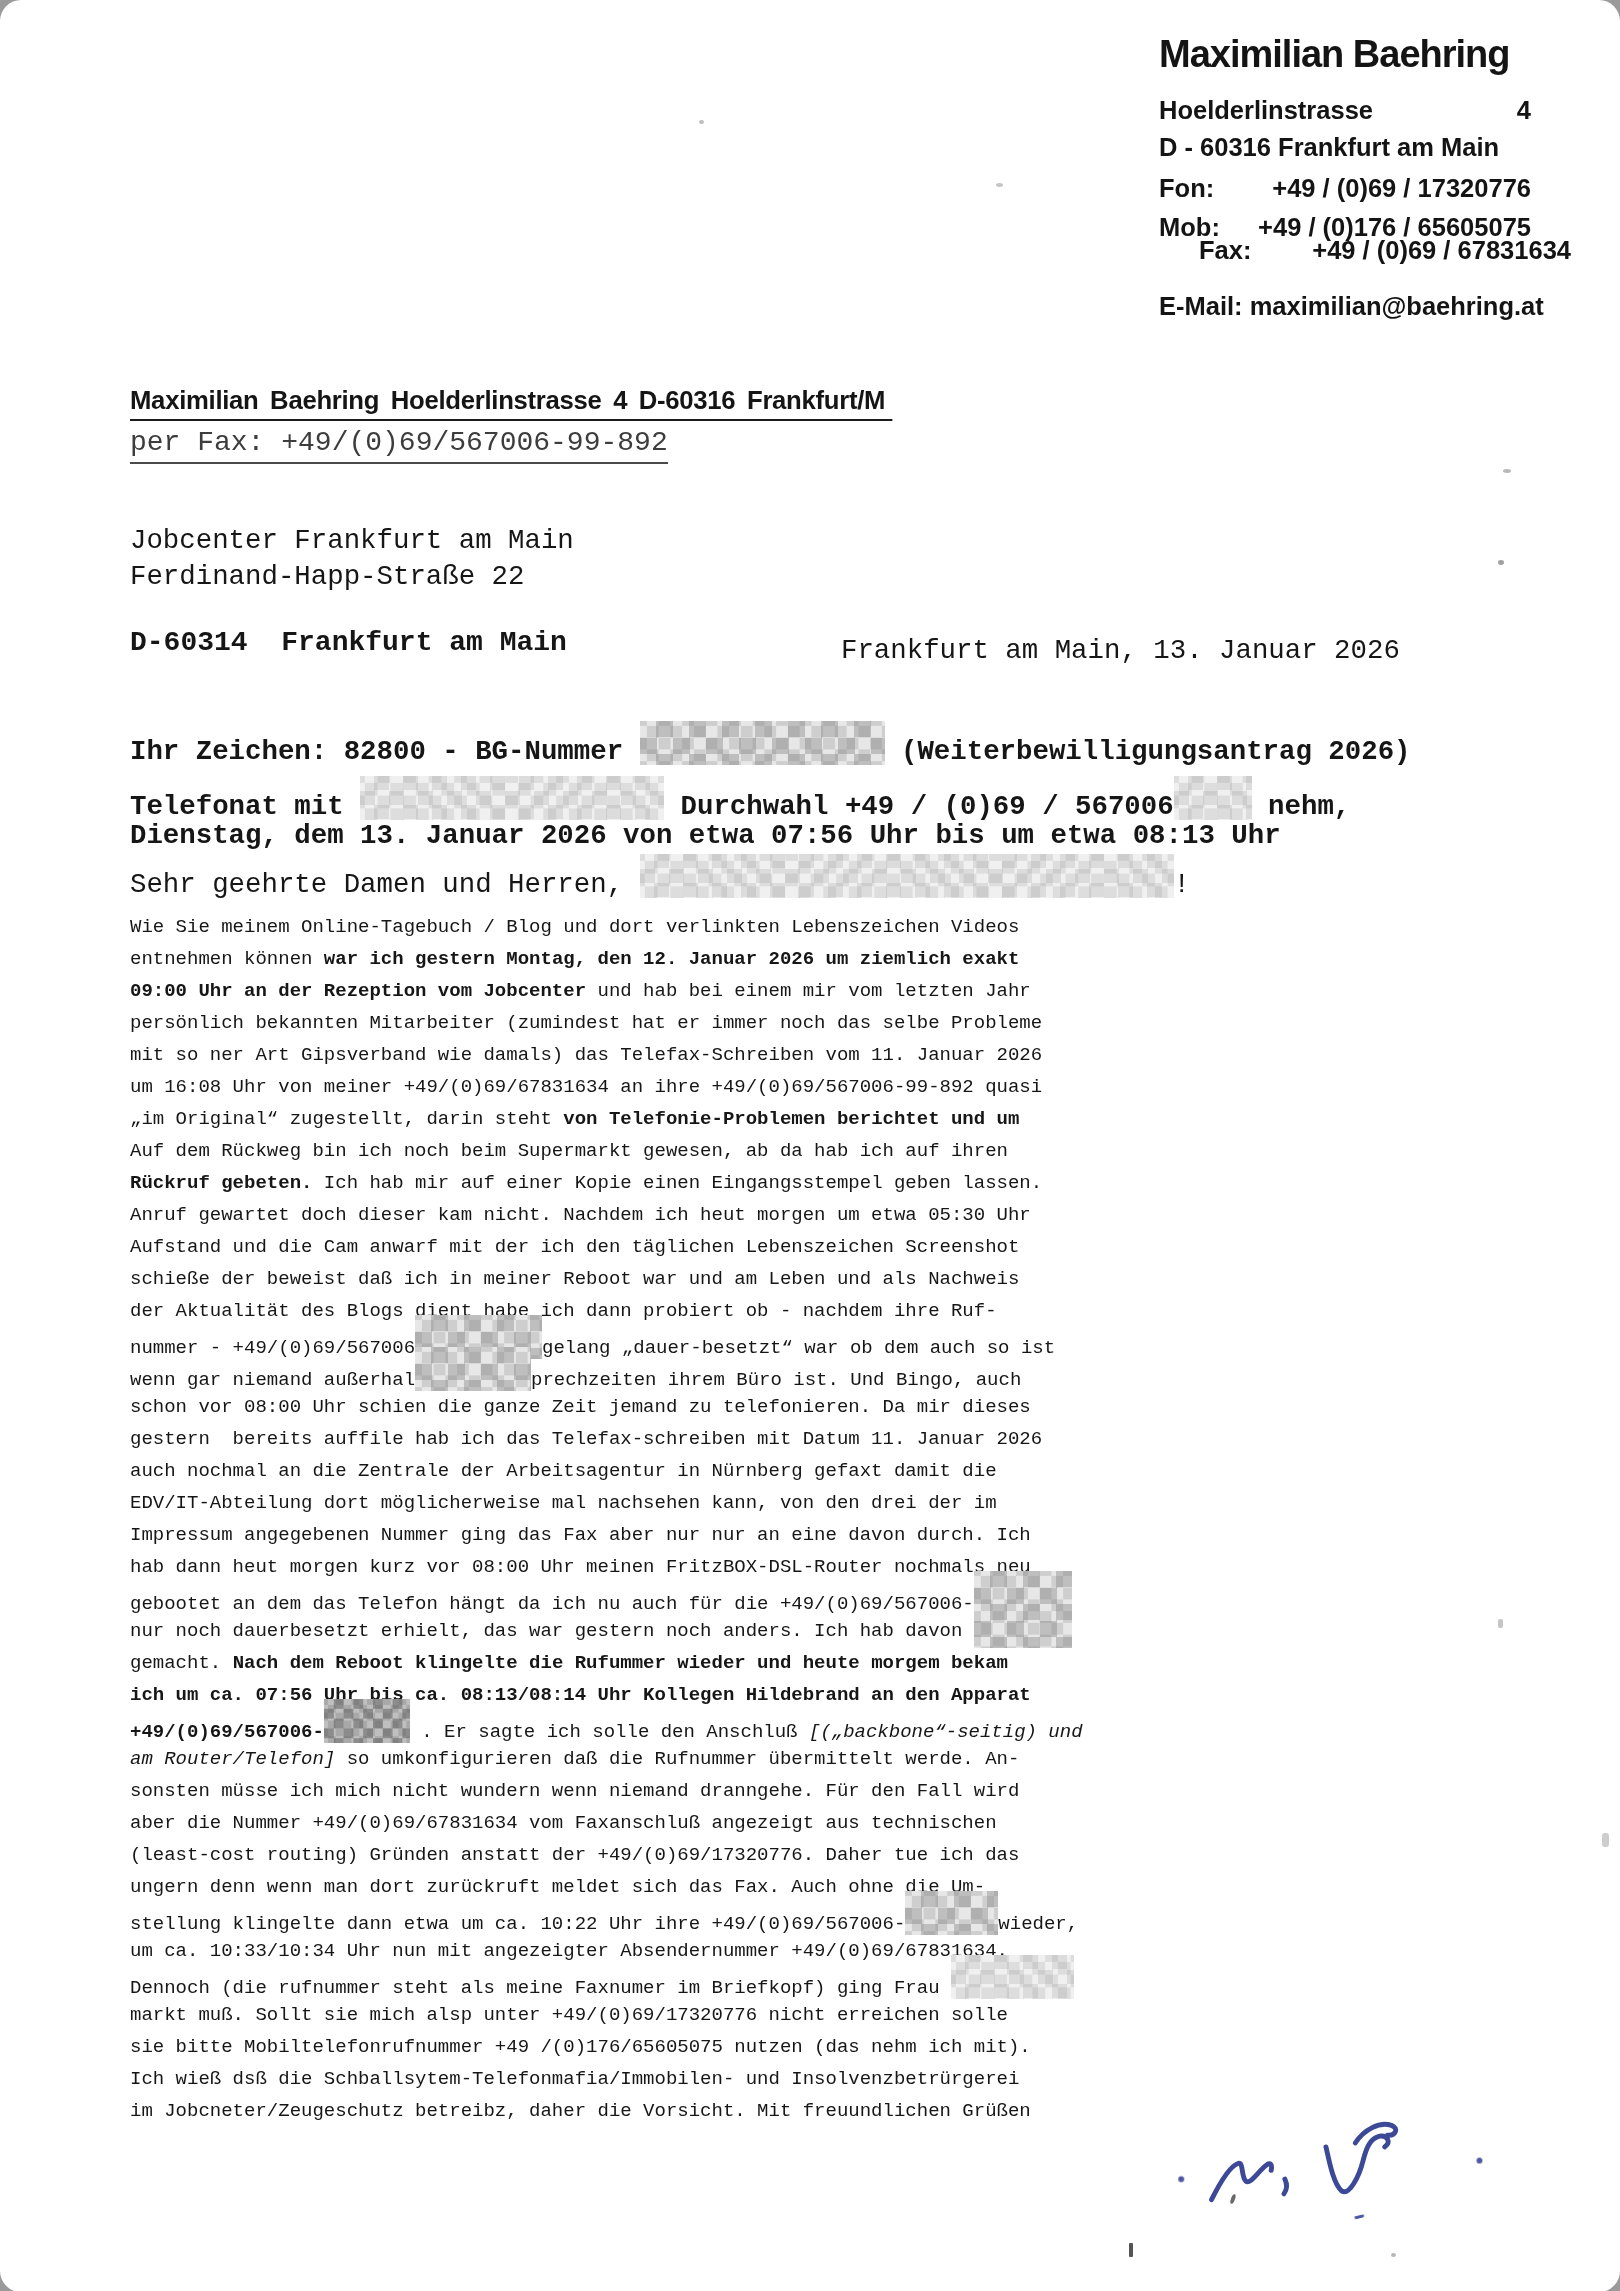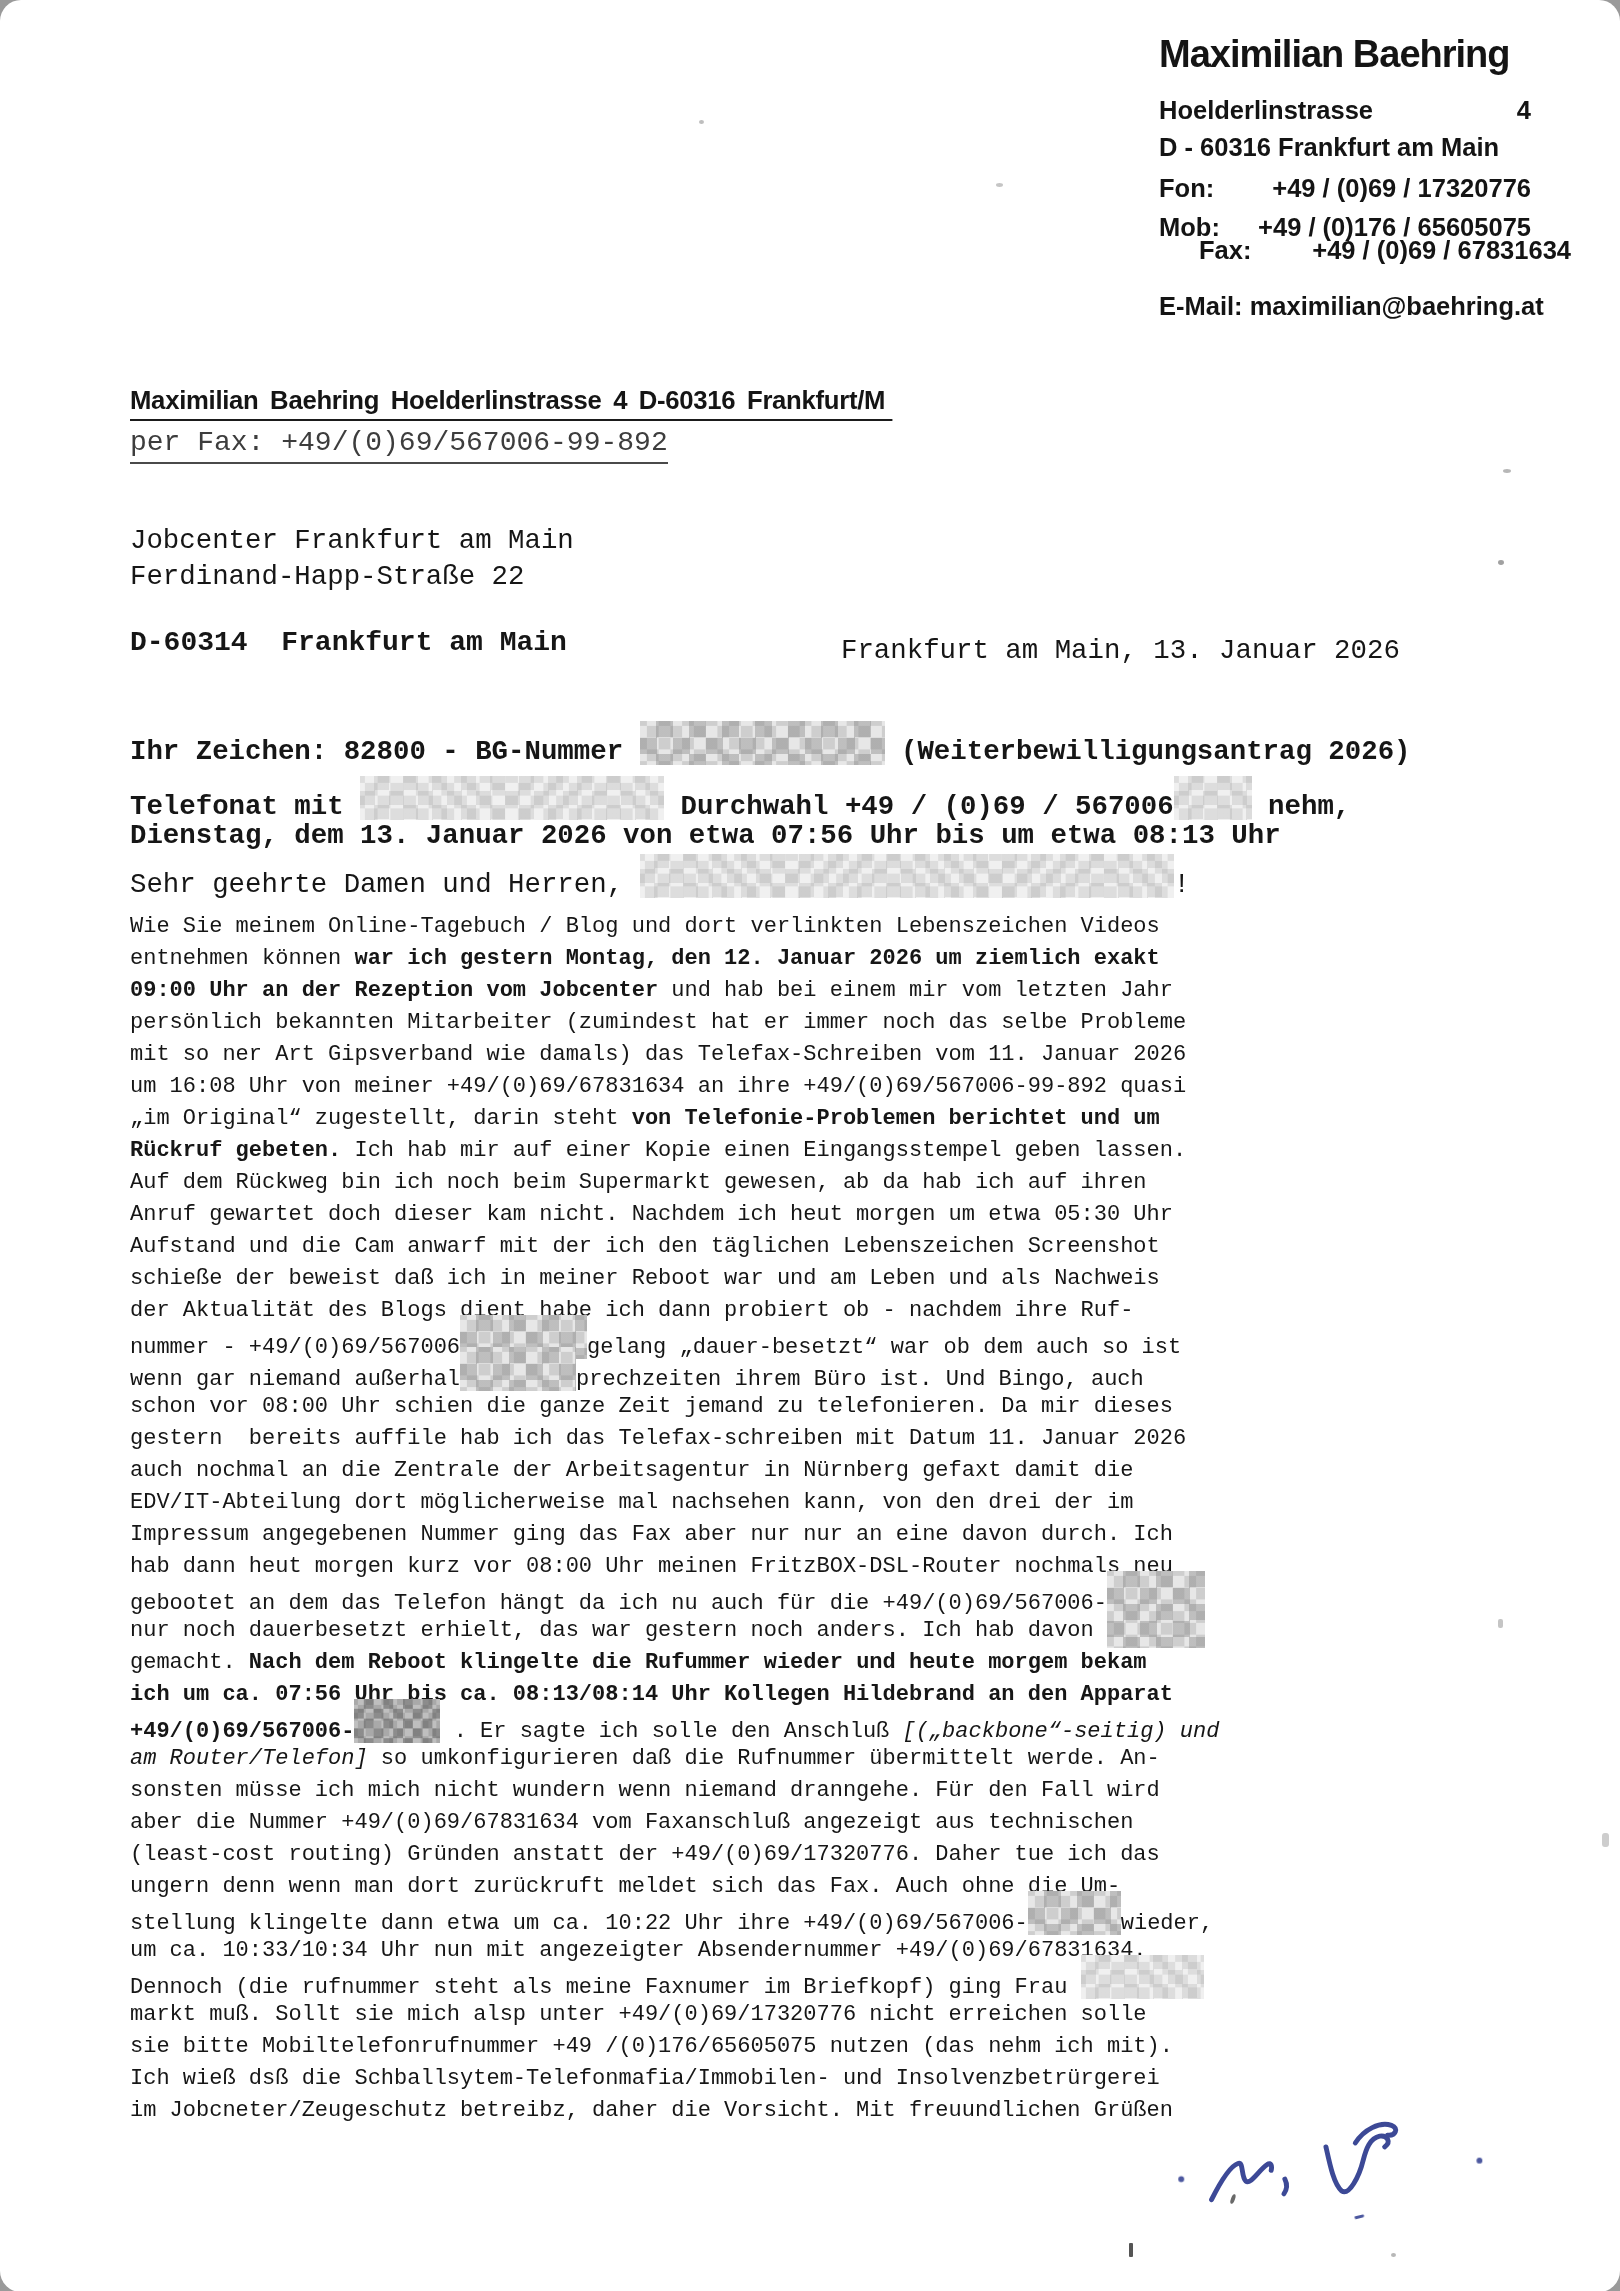--- a/index.html
+++ b/index.html
@@ -17,21 +17,21 @@
   #fax-line{left:130px;top:427px;font-size:28px;color:#3d3d3d;border-bottom:2px solid #4a4a4a;
             padding-bottom:3.9px;white-space:pre;}
   
   .addr{left:130px;font-size:27.4px;white-space:pre;}
   #recipient-city{font-weight:700;font-size:28px;}
   #dateline{left:841px;top:635px;font-size:27.4px;white-space:pre;}
   
   .segline{left:130px;font-size:27.4px;white-space:pre;height:32px;line-height:32px;}
   .subj{font-weight:700;}
   #body-block{left:130px;top:911px;width:1451px;}
-  .bline{height:32px;line-height:32px;font-size:22px;white-space:pre;}
+  .bline{height:32px;line-height:32px;font-size:19px;white-space:pre;}
   .b{font-weight:700;}
   .i{font-style:italic;}
   
   .redact{display:inline-block;position:relative;width:118px;height:25.5px;vertical-align:baseline;z-index:5;}
   .redact::before{content:'';position:absolute;left:0;right:0;top:-11.8px;bottom:-6.9px;
      background:
        repeating-conic-gradient(rgba(125,125,125,.38) 0% 25%, rgba(255,255,255,0) 0% 50%) 0px 0px/33px 33px,
        repeating-conic-gradient(#e7e7e7 0% 25%, #cecece 0% 50%) 6.9px 4.9px/23.5px 23.5px;}
   .redact.light::before{background:
        repeating-conic-gradient(rgba(150,150,150,.22) 0% 25%, rgba(255,255,255,0) 0% 50%) 0 0/29px 29px,
@@ -89,22 +89,22 @@
   <div class="abs segline" style="top:866px;"><span>Sehr geehrte Damen und Herren, </span><span class="redact light" style="width: 534px;"></span><span>!</span></div>
 
   <div id="body-block" class="abs">
       <div class="bline"><span>Wie Sie meinem Online-Tagebuch / Blog und dort verlinkten Lebenszeichen Videos</span></div>
       <div class="bline"><span>entnehmen können </span><span class="b">war ich gestern Montag, den 12. Januar 2026 um ziemlich exakt</span></div>
       <div class="bline"><span class="b">09:00 Uhr an der Rezeption vom Jobcenter</span><span> und hab bei einem mir vom letzten Jahr</span></div>
       <div class="bline"><span>persönlich bekannten Mitarbeiter (zumindest hat er immer noch das selbe Probleme</span></div>
       <div class="bline"><span>mit so ner Art Gipsverband wie damals) das Telefax-Schreiben vom 11. Januar 2026</span></div>
       <div class="bline"><span>um 16:08 Uhr von meiner +49/(0)69/67831634 an ihre +49/(0)69/567006-99-892 quasi</span></div>
       <div class="bline"><span>„im Original“ zugestellt, darin steht </span><span class="b">von Telefonie-Problemen berichtet und um</span></div>
+      <div class="bline"><span>Auf dem Rückweg bin ich noch beim Supermarkt gewesen, ab da hab ich auf ihren</span></div>
       <div class="bline"><span class="b">Rückruf gebeten.</span><span> Ich hab mir auf einer Kopie einen Eingangsstempel geben lassen.</span></div>
-      <div class="bline"><span>Auf dem Rückweg bin ich noch beim Supermarkt gewesen, ab da hab ich auf ihren</span></div>
       <div class="bline"><span>Anruf gewartet doch dieser kam nicht. Nachdem ich heut morgen um etwa 05:30 Uhr</span></div>
       <div class="bline"><span>Aufstand und die Cam anwarf mit der ich den täglichen Lebenszeichen Screenshot</span></div>
       <div class="bline"><span>schieße der beweist daß ich in meiner Reboot war und am Leben und als Nachweis</span></div>
       <div class="bline"><span>der Aktualität des Blogs dient habe ich dann probiert ob - nachdem ihre Ruf-</span></div>
       <div class="bline"><span>nummer - +49/(0)69/567006</span><span class="redact" style="width: 127px;"></span><span>gelang „dauer-besetzt“ war ob dem auch so ist</span></div>
       <div class="bline"><span>wenn gar niemand außerhal</span><span class="redact" style="width: 116px;"></span><span>prechzeiten ihrem Büro ist. Und Bingo, auch</span></div>
       <div class="bline"><span>schon vor 08:00 Uhr schien die ganze Zeit jemand zu telefonieren. Da mir dieses</span></div>
       <div class="bline"><span>gestern  bereits auffile hab ich das Telefax-schreiben mit Datum 11. Januar 2026</span></div>
       <div class="bline"><span>auch nochmal an die Zentrale der Arbeitsagentur in Nürnberg gefaxt damit die</span></div>
       <div class="bline"><span>EDV/IT-Abteilung dort möglicherweise mal nachsehen kann, von den drei der im</span></div>

